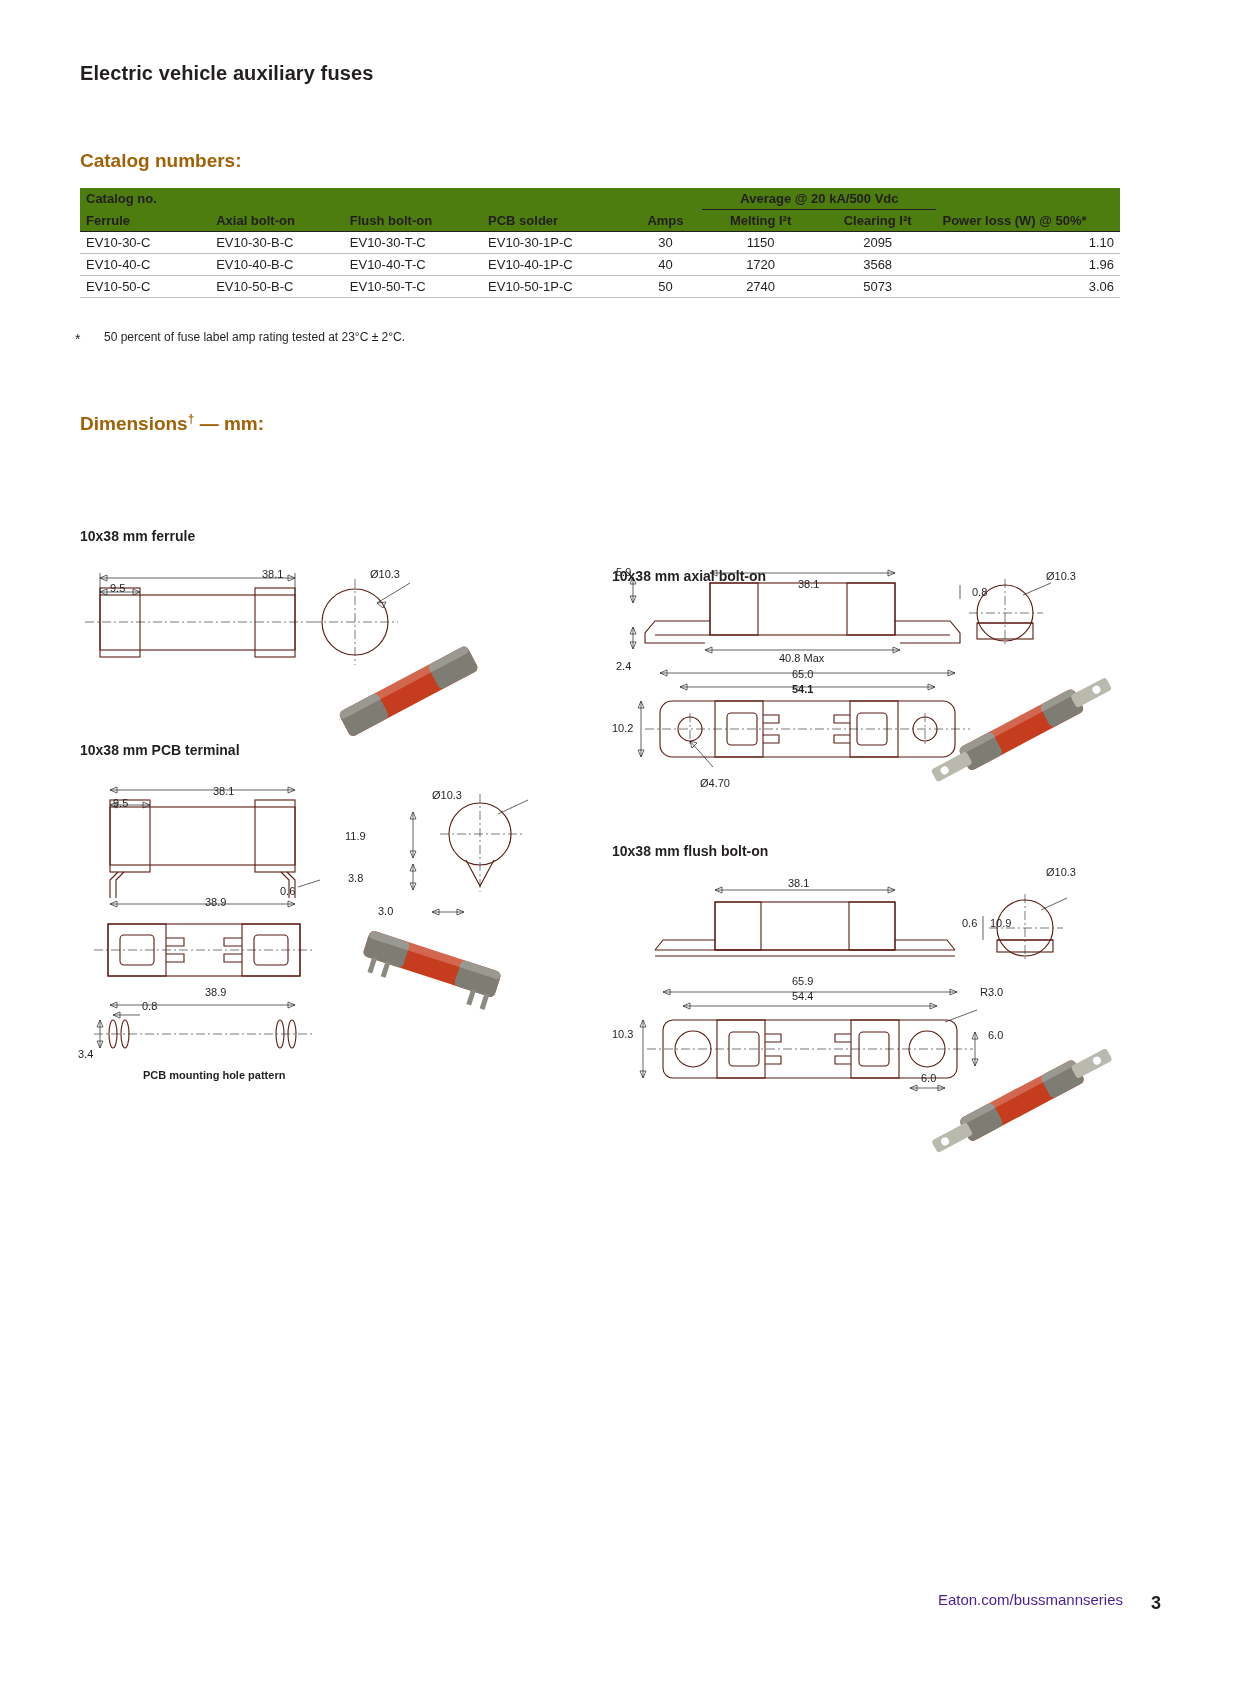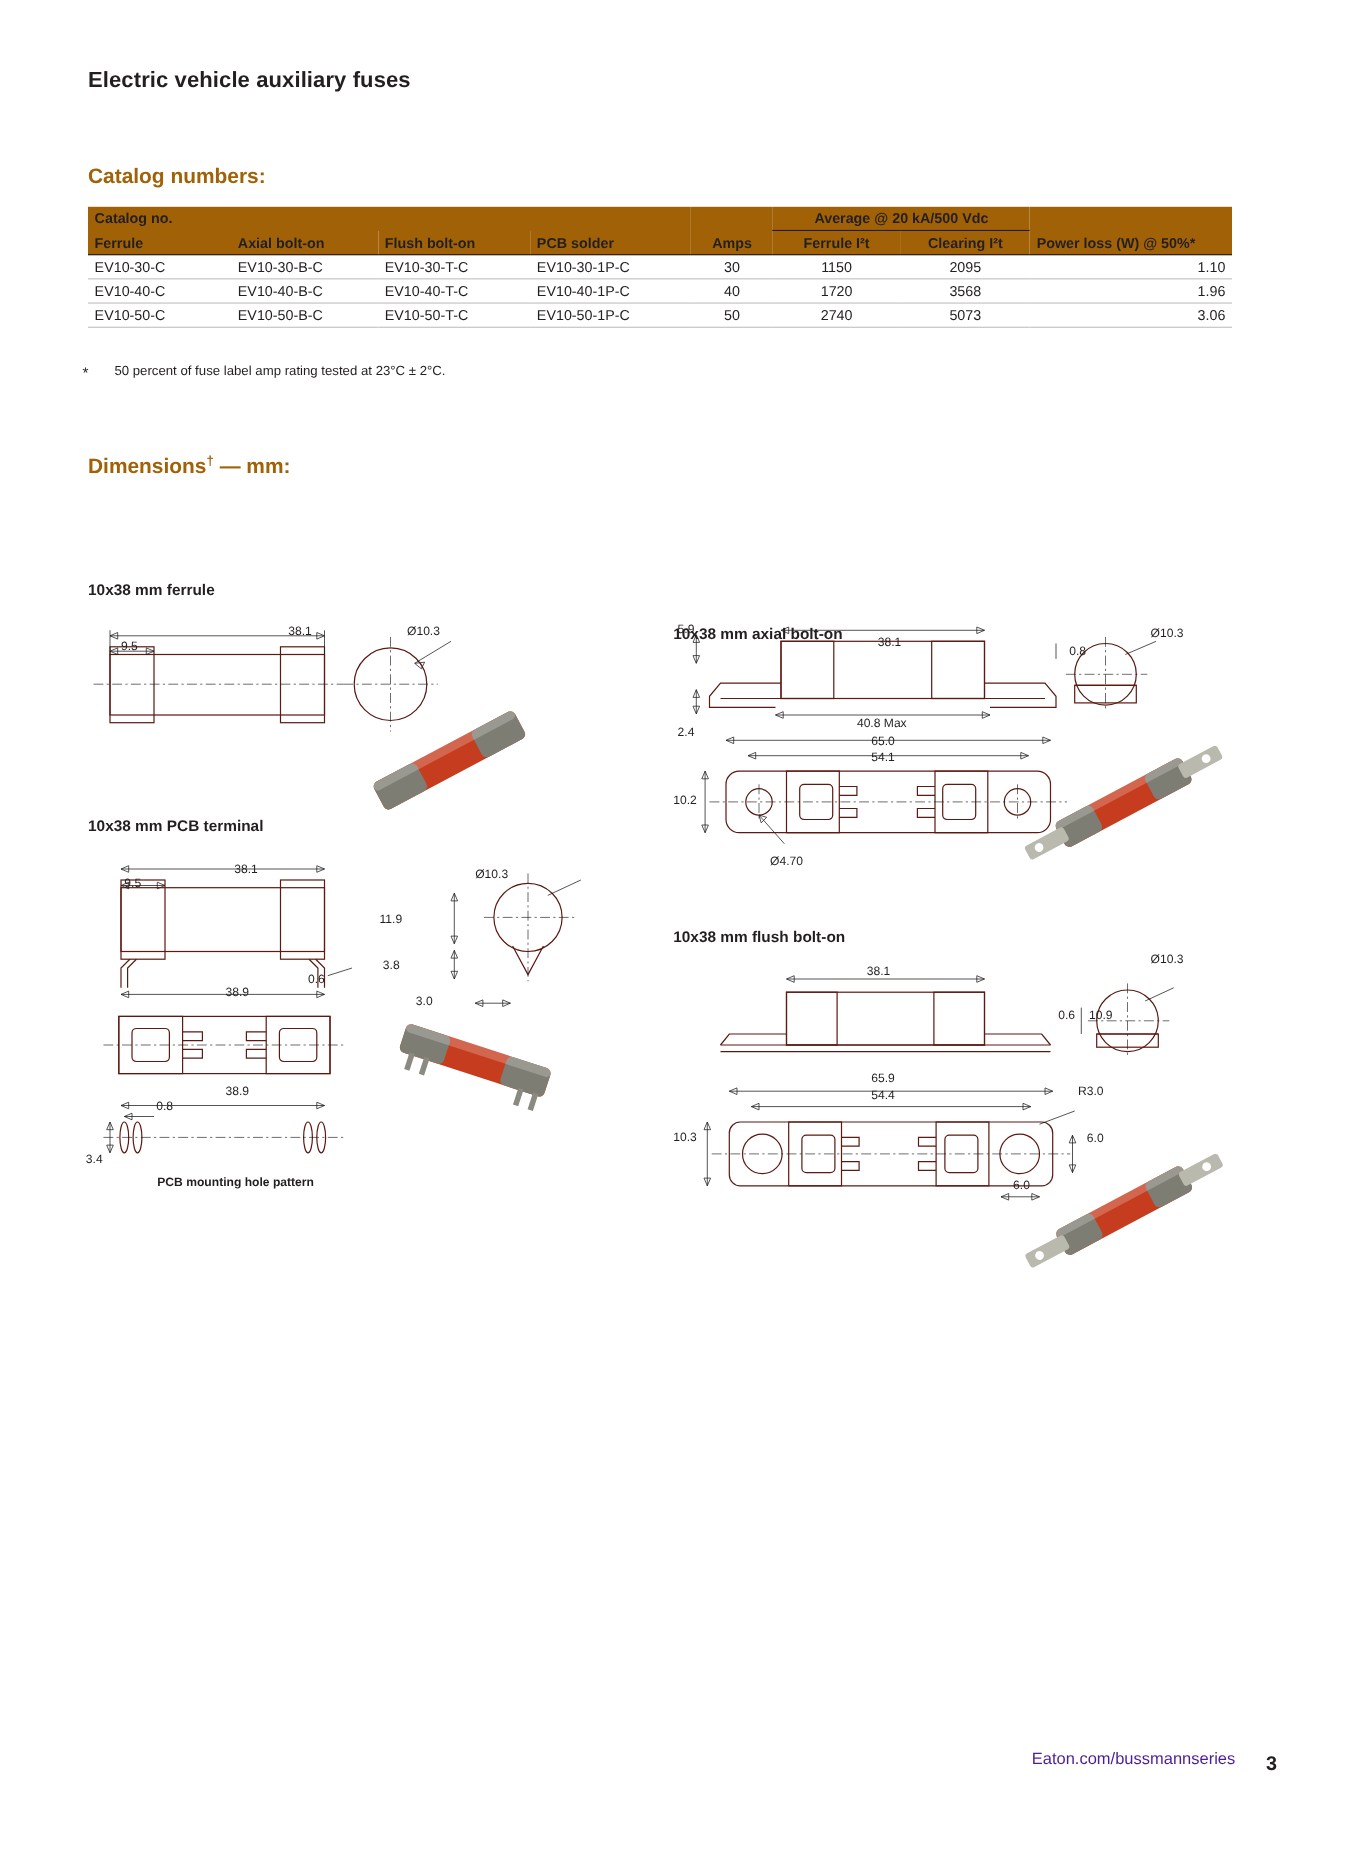--- a/index.html
+++ b/index.html
@@ -49,21 +49,21 @@
     border-collapse: collapse;
     font-size: 13px;
   }
   .cat-table th, .cat-table td {
     padding: 3px 6px;
     border: none;
     text-align: left;
     white-space: nowrap;
   }
   .cat-table .hdr-band td, .cat-table .hdr-band th {
-    background: #a16207;
+    background: #4d7c0f;
     font-weight: bold;
     color: #231f20;
     margin-top: 10px;
   }
   .cat-table tr.row-line td {
     border-bottom: 1px solid #bfbfbf;
   }
   .cat-table tr.first-data td {
     border-top: 1px solid #231f20;
   }
@@ -147,21 +147,21 @@
         <td></td>
         <td colspan="2" class="num avg-cell">Average @ 20 kA/500 Vdc</td>
         <td></td>
       </tr>
       <tr class="hdr-band">
         <th style="width:135px">Ferrule</th>
         <th style="width:135px">Axial bolt-on</th>
         <th style="width:140px">Flush bolt-on</th>
         <th style="width:150px">PCB solder</th>
         <th class="num" style="width:70px">Amps</th>
-        <th class="num" style="width:115px">Ferrule I²t</th>
+        <th class="num" style="width:115px">Melting I²t</th>
         <th class="num" style="width:115px">Clearing I²t</th>
         <th style="width:180px">Power loss (W) @ 50%*</th>
       </tr>
       <tr class="row-line first-data">
         <td>EV10-30-C</td>
         <td>EV10-30-B-C</td>
         <td>EV10-30-T-C</td>
         <td>EV10-30-1P-C</td>
         <td class="num">30</td>
         <td class="num">1150</td>
@@ -415,21 +415,21 @@
           <circle cx="502" cy="173" r="4" fill="#ffffff"></circle>
         </g>
       </g>
     </svg>
   </div>
   <div class="dim-txt" style="left:798px; top:578px;">38.1</div>
   <div class="dim-txt" style="left:616px; top:566px;">5.9</div>
   <div class="dim-txt" style="left:616px; top:660px;">2.4</div>
   <div class="dim-txt" style="left:779px; top:652px;">40.8 Max</div>
   <div class="dim-txt" style="left:792px; top:668px;">65.0</div>
-  <div class="dim-txt" style="left:792px; top:683px;">54.1</div>
+  <div class="dim-txt" style="left:792px; top:683px;font-weight:bold;">54.1</div>
   <div class="dim-txt" style="left:612px; top:722px;">10.2</div>
   <div class="dim-txt" style="left:700px; top:777px;">Ø4.70</div>
   <div class="dim-txt" style="left:972px; top:586px;">0.8</div>
   <div class="dim-txt" style="left:1046px; top:570px;">Ø10.3</div>
 
   <div class="fig-label" style="left:612px; top:843px;">10x38 mm flush bolt-on</div>
   <div class="fig" style="left:605px; top:870px; width:520px; height:290px;">
     <svg width="520" height="290" viewBox="0 0 520 290">
 
       <rect class="ln" x="110" y="32" width="180" height="48"></rect>

